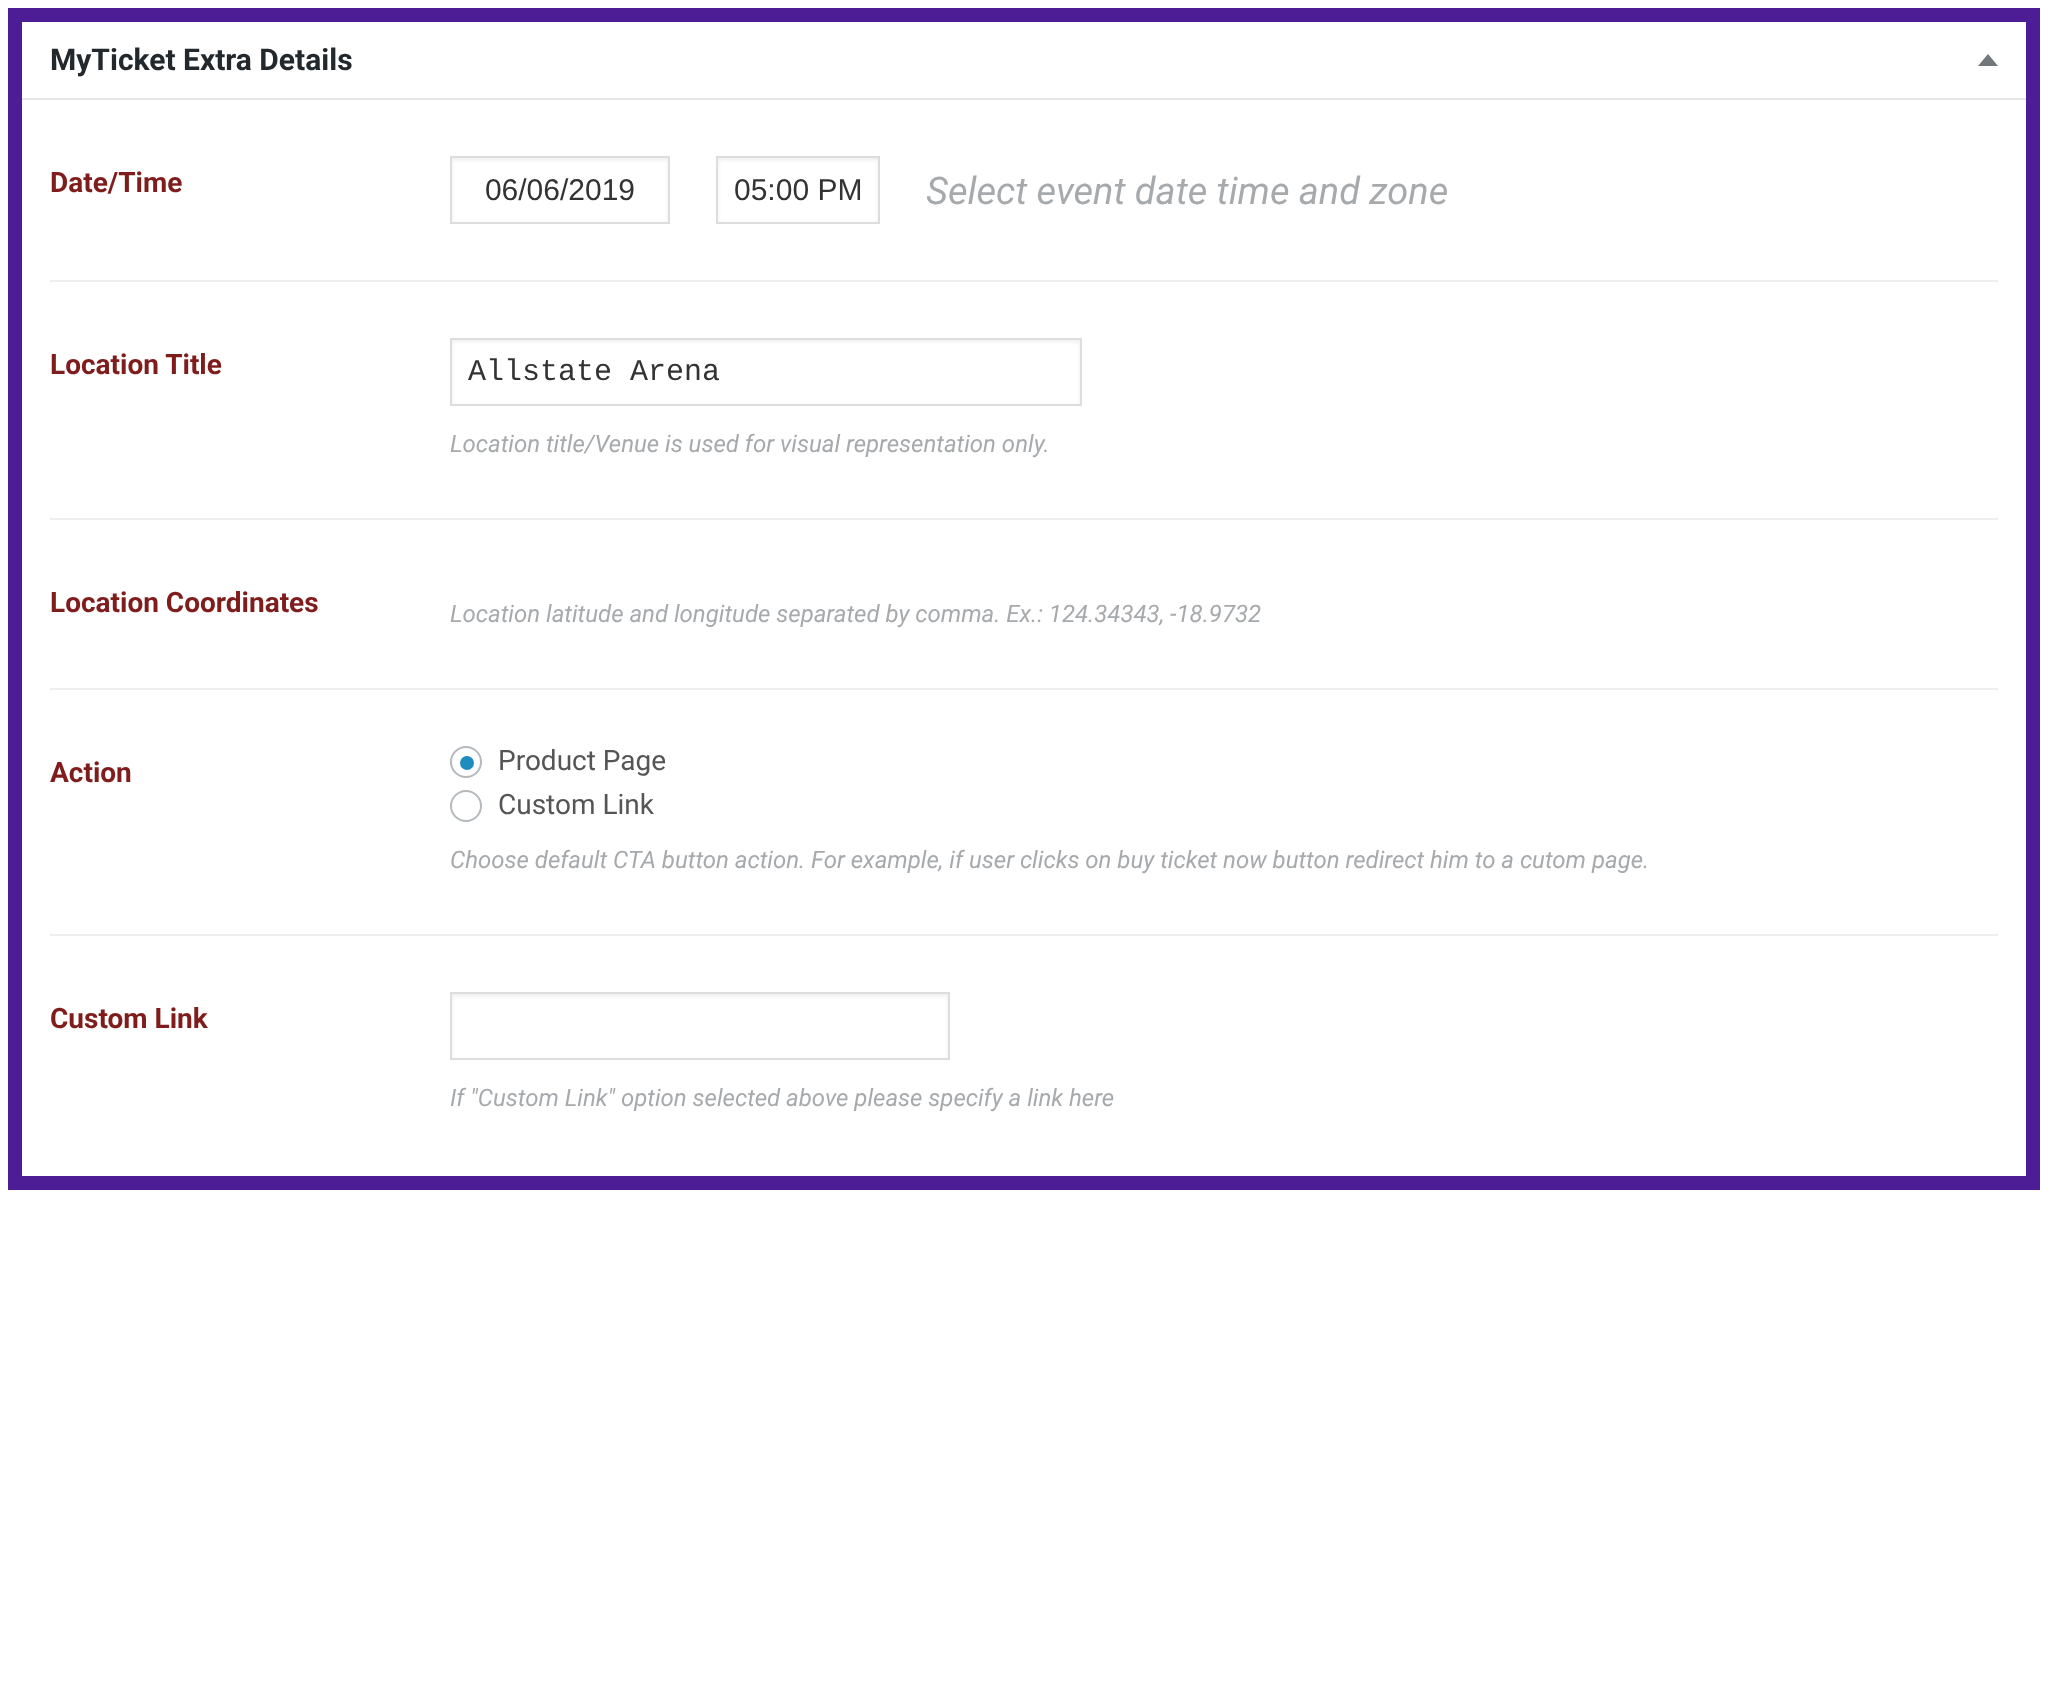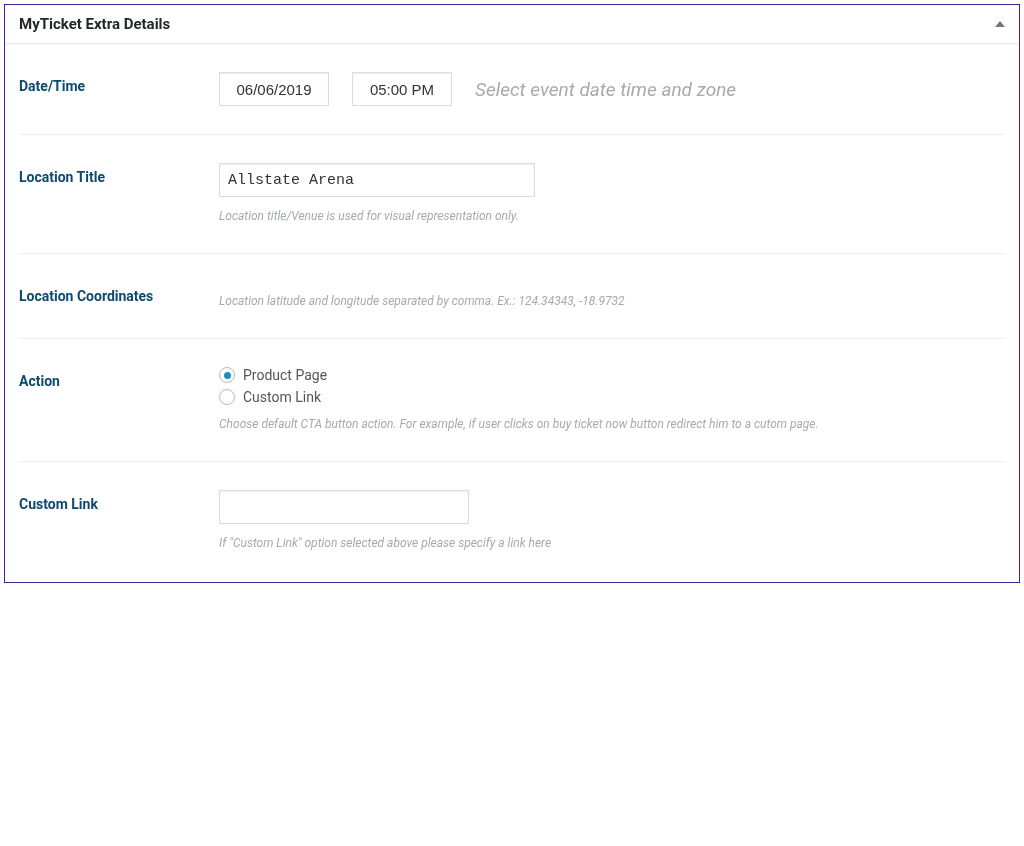--- a/index.html
+++ b/index.html
@@ -7,21 +7,21 @@
       margin: 0;
       padding: 0;
     }
     body {
       font-family: -apple-system, BlinkMacSystemFont, "Segoe UI", Roboto, Helvetica, Arial, sans-serif;
       font-size: 14px;
       color: #23282d;
       background: #fff;
     }
     .panel {
-      border: 1px solid #4c1d95;
+      border: 7px solid #4c1d95;
       margin: 4px;
       background: #fff;
     }
     .panel-header {
       display: flex;
       justify-content: space-between;
       align-items: center;
       padding: 10px 14px;
       border-bottom: 1px solid #e5e5e5;
       cursor: pointer;
@@ -53,21 +53,21 @@
       padding-bottom: 0;
     }
     .label-col {
       width: 200px;
       flex-shrink: 0;
       padding-top: 6px;
     }
     .label-col label {
       font-weight: 700;
       font-size: 14px;
-      color: #0c4a6e;
+      color: #7f1d1d;
     }
     .field-col {
       flex: 1;
     }
     .datetime-group {
       display: flex;
       align-items: center;
       gap: 23px;
     }
     input[type="text"] {
@@ -77,22 +77,22 @@
       font-size: 15px;
       color: #333;
       height: 34px;
       background: #fff;
     }
     .input-date {
       width: 110px;
       text-align: center;
     }
     .input-time {
-      width: 100px;
-      text-align: center;
+      width: 82px;
+      text-align: left;
     }
     .input-wide {
       width: 316px;
       font-family: Liberation Mono, monospace;
     }
     .input-narrow {
       width: 250px;
     }
     .hint-inline {
       color: #a7aaad;

